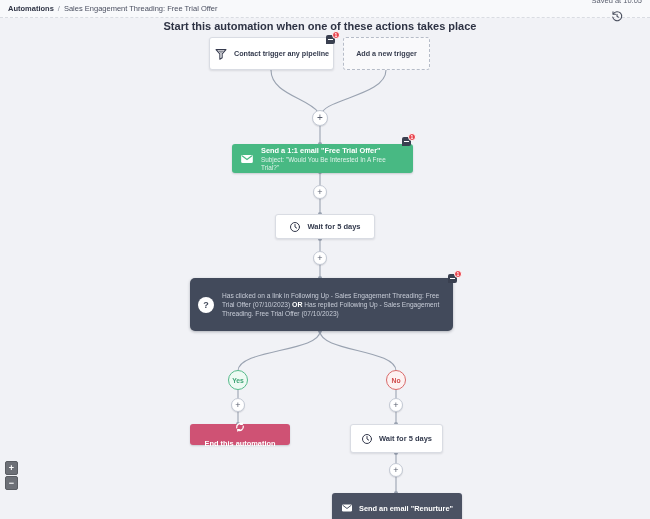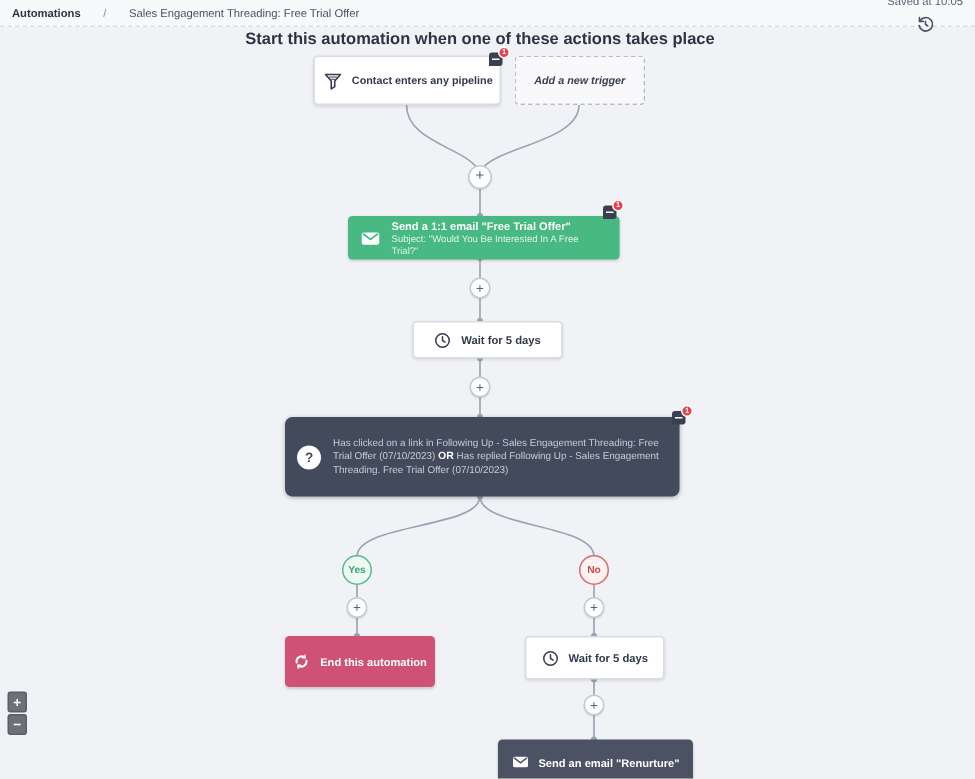--- a/index.html
+++ b/index.html
@@ -10,21 +10,21 @@
     background:#f1f2f6;
     -webkit-font-smoothing:antialiased;
   }
   
   .topbar {
     position:absolute; left:0; top:0; width:650px; height:18px;
     background:#f8f9fb; border-bottom:1px dashed #d9dce2;
     display:flex; align-items:center; justify-content:space-between;
     padding:0 8px; z-index:5;
   }
-  .crumbs { display:flex; align-items:center; gap:15px; font-size:7.5px; color:#3c4254; }
+  .crumbs { display:flex; align-items:center; gap:4px; font-size:7.5px; color:#3c4254; }
   .crumb-root { font-weight:bold; color:#2f3445; cursor:pointer; }
   .crumb-sep { color:#8a8f9c; }
   .crumb-current { color:#4a4f60; }
   .saved-wrap { display:flex; align-items:center; gap:5px; font-size:7.5px; color:#5a5f6e;flex-direction:column; }
   .history-btn { width:12px; height:12px; cursor:pointer; display:flex; }
 
   
   .start-header {
     position:absolute; left:70px; top:20px; width:500px;
     text-align:center; font-size:11px; font-weight:bold; color:#2e3344; z-index:2;
@@ -44,21 +44,21 @@
   .dashed-node {
     background:rgba(255,255,255,.55); border:1px dashed #b6bcc8;
     display:flex; align-items:center; justify-content:center;
     font-size:7.2px; font-weight:bold; color:#3a4052;
   }
   .icon-14 { width:14px; height:14px; flex:0 0 auto; display:flex; }
   .icon-12 { width:12px; height:12px; flex:0 0 auto; display:flex; }
 
   
   .trigger-box { left:209px; top:37px; width:125px; height:33px; font-size:7.2px; }
-  .add-trigger-box { left:343px; top:37px; width:87px; height:33px;font-style:italic; }
+  .add-trigger-box { left:343px; top:37px; width:87px; height:33px; }
 
   
   .email-node {
     left:232px; top:144px; width:181px; height:29px;
     background:#48b983; box-shadow:0 1px 2px rgba(40,45,60,.2);
     display:flex; align-items:center; gap:7px; padding:0 8px; color:#fff;
   }
   .email-node .t1 { font-size:7.4px; font-weight:bold; line-height:10px; }
   .email-node .t2 { font-size:6.4px; color:rgba(255,255,255,.82); line-height:8px; }
 
@@ -85,24 +85,24 @@
   .branch-pill {
     position:absolute; width:20px; height:20px; border-radius:50%; z-index:2;
     display:flex; align-items:center; justify-content:center;
     font-size:6.8px; font-weight:bold; background:#fff;
   }
   .yes-pill { left:228px; top:370px; border:1px solid #56bb8b; color:#3fa476; background:#edfaf3; }
   .no-pill  { left:386px; top:370px; border:1px solid #d96a6a; color:#cf4a4a; background:#fdf2f2; }
 
   
   .end-node {
-    left:190px; top:424px; width:100px; height:34px;
+    left:190px; top:424px; width:100px; height:21px;
     background:#cf5274; box-shadow:0 1px 2px rgba(40,45,60,.2);
     display:flex; align-items:center; justify-content:center; gap:6px;
-    color:#fff; font-size:7.4px; font-weight:bold;
+    color:#fff; font-size:7.4px; font-weight:bold;flex-direction:column;
   }
 
   
   .email2-node {
     left:332px; top:493px; width:130px; height:30px;
     background:#4b5263; box-shadow:0 1px 2px rgba(40,45,60,.25);
     display:flex; align-items:center; justify-content:center; gap:6px;
     color:#fff; font-size:7.4px; font-weight:bold;
   }
 
@@ -189,21 +189,21 @@
   </g>
 </svg>
 
 <div class="node white-node trigger-box">
   <span class="icon-14">
     <svg viewBox="0 0 24 24" fill="none" stroke="#363b4e" stroke-width="1.8" stroke-linejoin="round">
       <path d="M3.5 4.5h17l-6.5 7.5v6.5l-4 2.5v-9L3.5 4.5z"></path>
       <path d="M7.5 7.5h9M9.5 10h5" stroke-width="1.1"></path>
     </svg>
   </span>
-  <span>Contact enters any pipeline</span>
+  <span>Contact trigger any pipeline</span>
   <div class="comment-badge" style="right:-7px; top:-7px; position:absolute;">
     <span class="cb-note"></span>
     <span class="cb-count">1</span>
   </div>
 </div>
 
 <div class="node dashed-node add-trigger-box">
   <span>Add a new trigger</span>
 </div>
 

